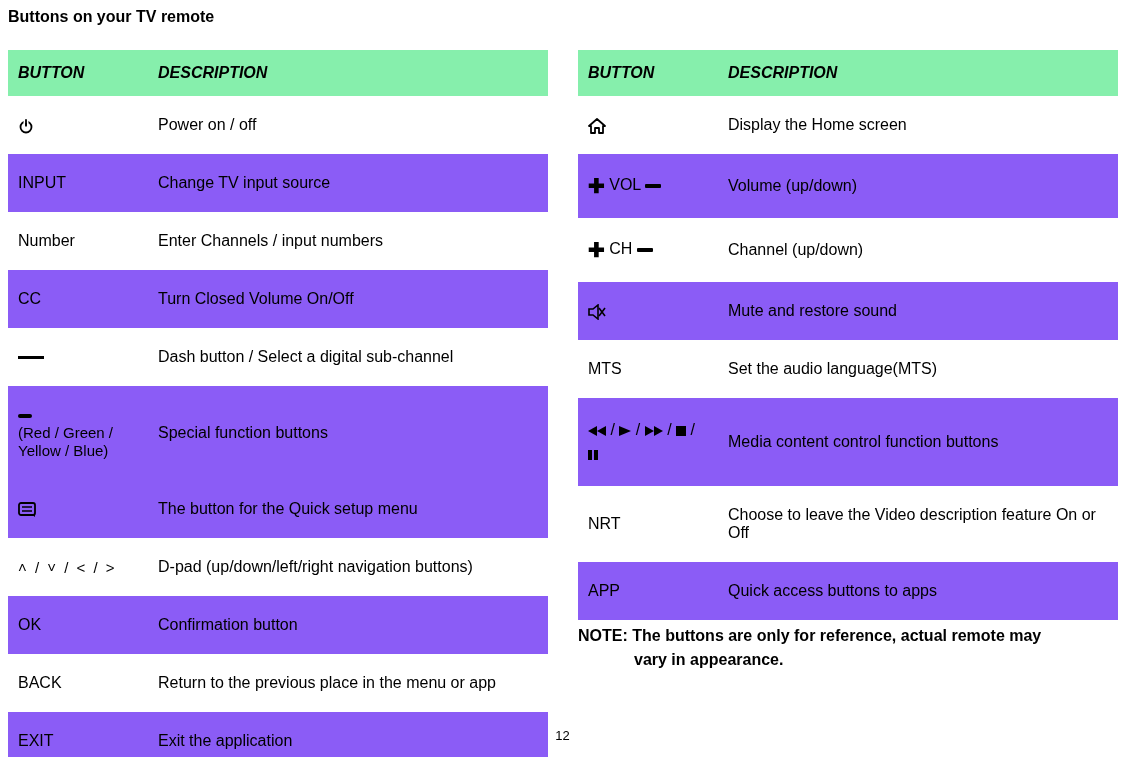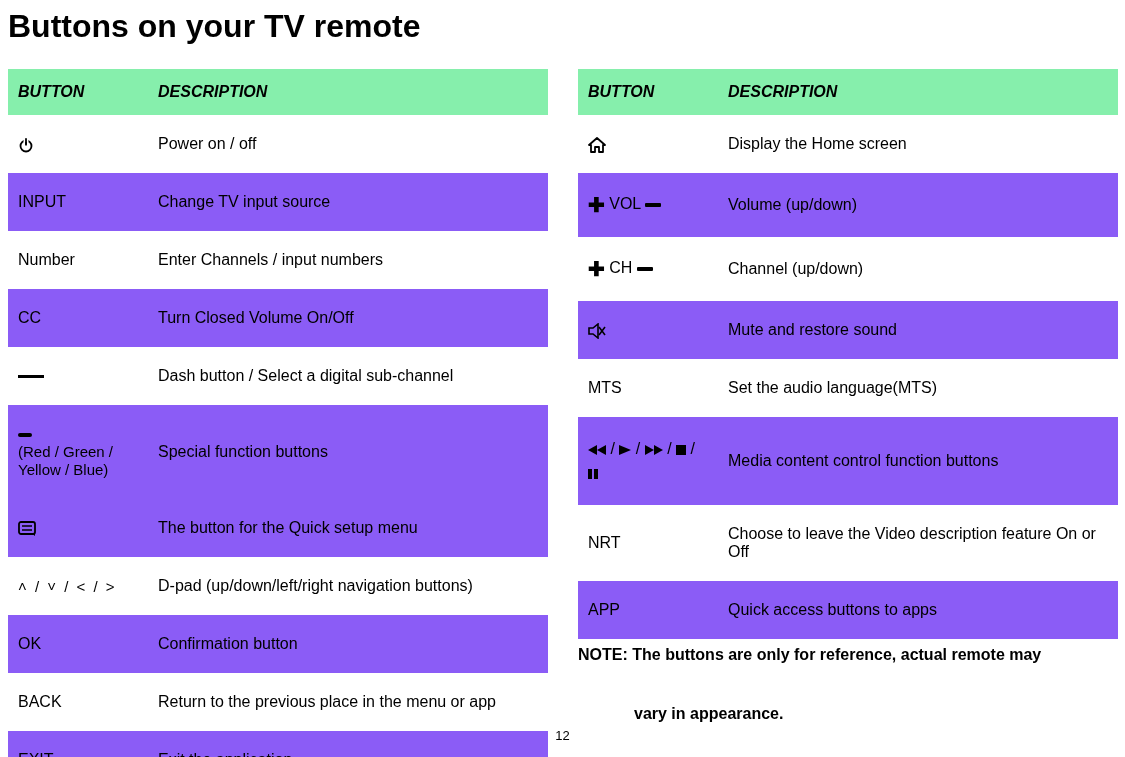--- a/index.html
+++ b/index.html
@@ -6,21 +6,21 @@
     body {
       font-family: Arial, Helvetica, sans-serif;
       background: #fff;
       color: #000;
       width: 1125px;
       height: 757px;
       position: relative;
       padding: 0;
     }
     .page-title {
-      font-size: 32px;
+      font-size: 16px;
       font-weight: bold;
       padding: 8px 0 0 8px;
     }
     .columns {
       display: flex;
       gap: 30px;
       padding: 24px 0 0 8px;
     }
     .col {
       width: 540px;
@@ -79,21 +79,20 @@
     svg { vertical-align: middle; }
     .note {
       font-size: 16px;
       font-weight: bold;
       padding: 4px 0 0 0;
       line-height: 1.5;
     }
     .note-indent {
       padding-left: 56px;
       display: block;
-      margin-top: 35px;
     }
     .page-num {
       position: absolute;
       bottom: 14px;
       left: 50%;
       transform: translateX(-50%);
       font-size: 13px;
     }
     .media-icons { line-height: 1.5; }
   </style>

